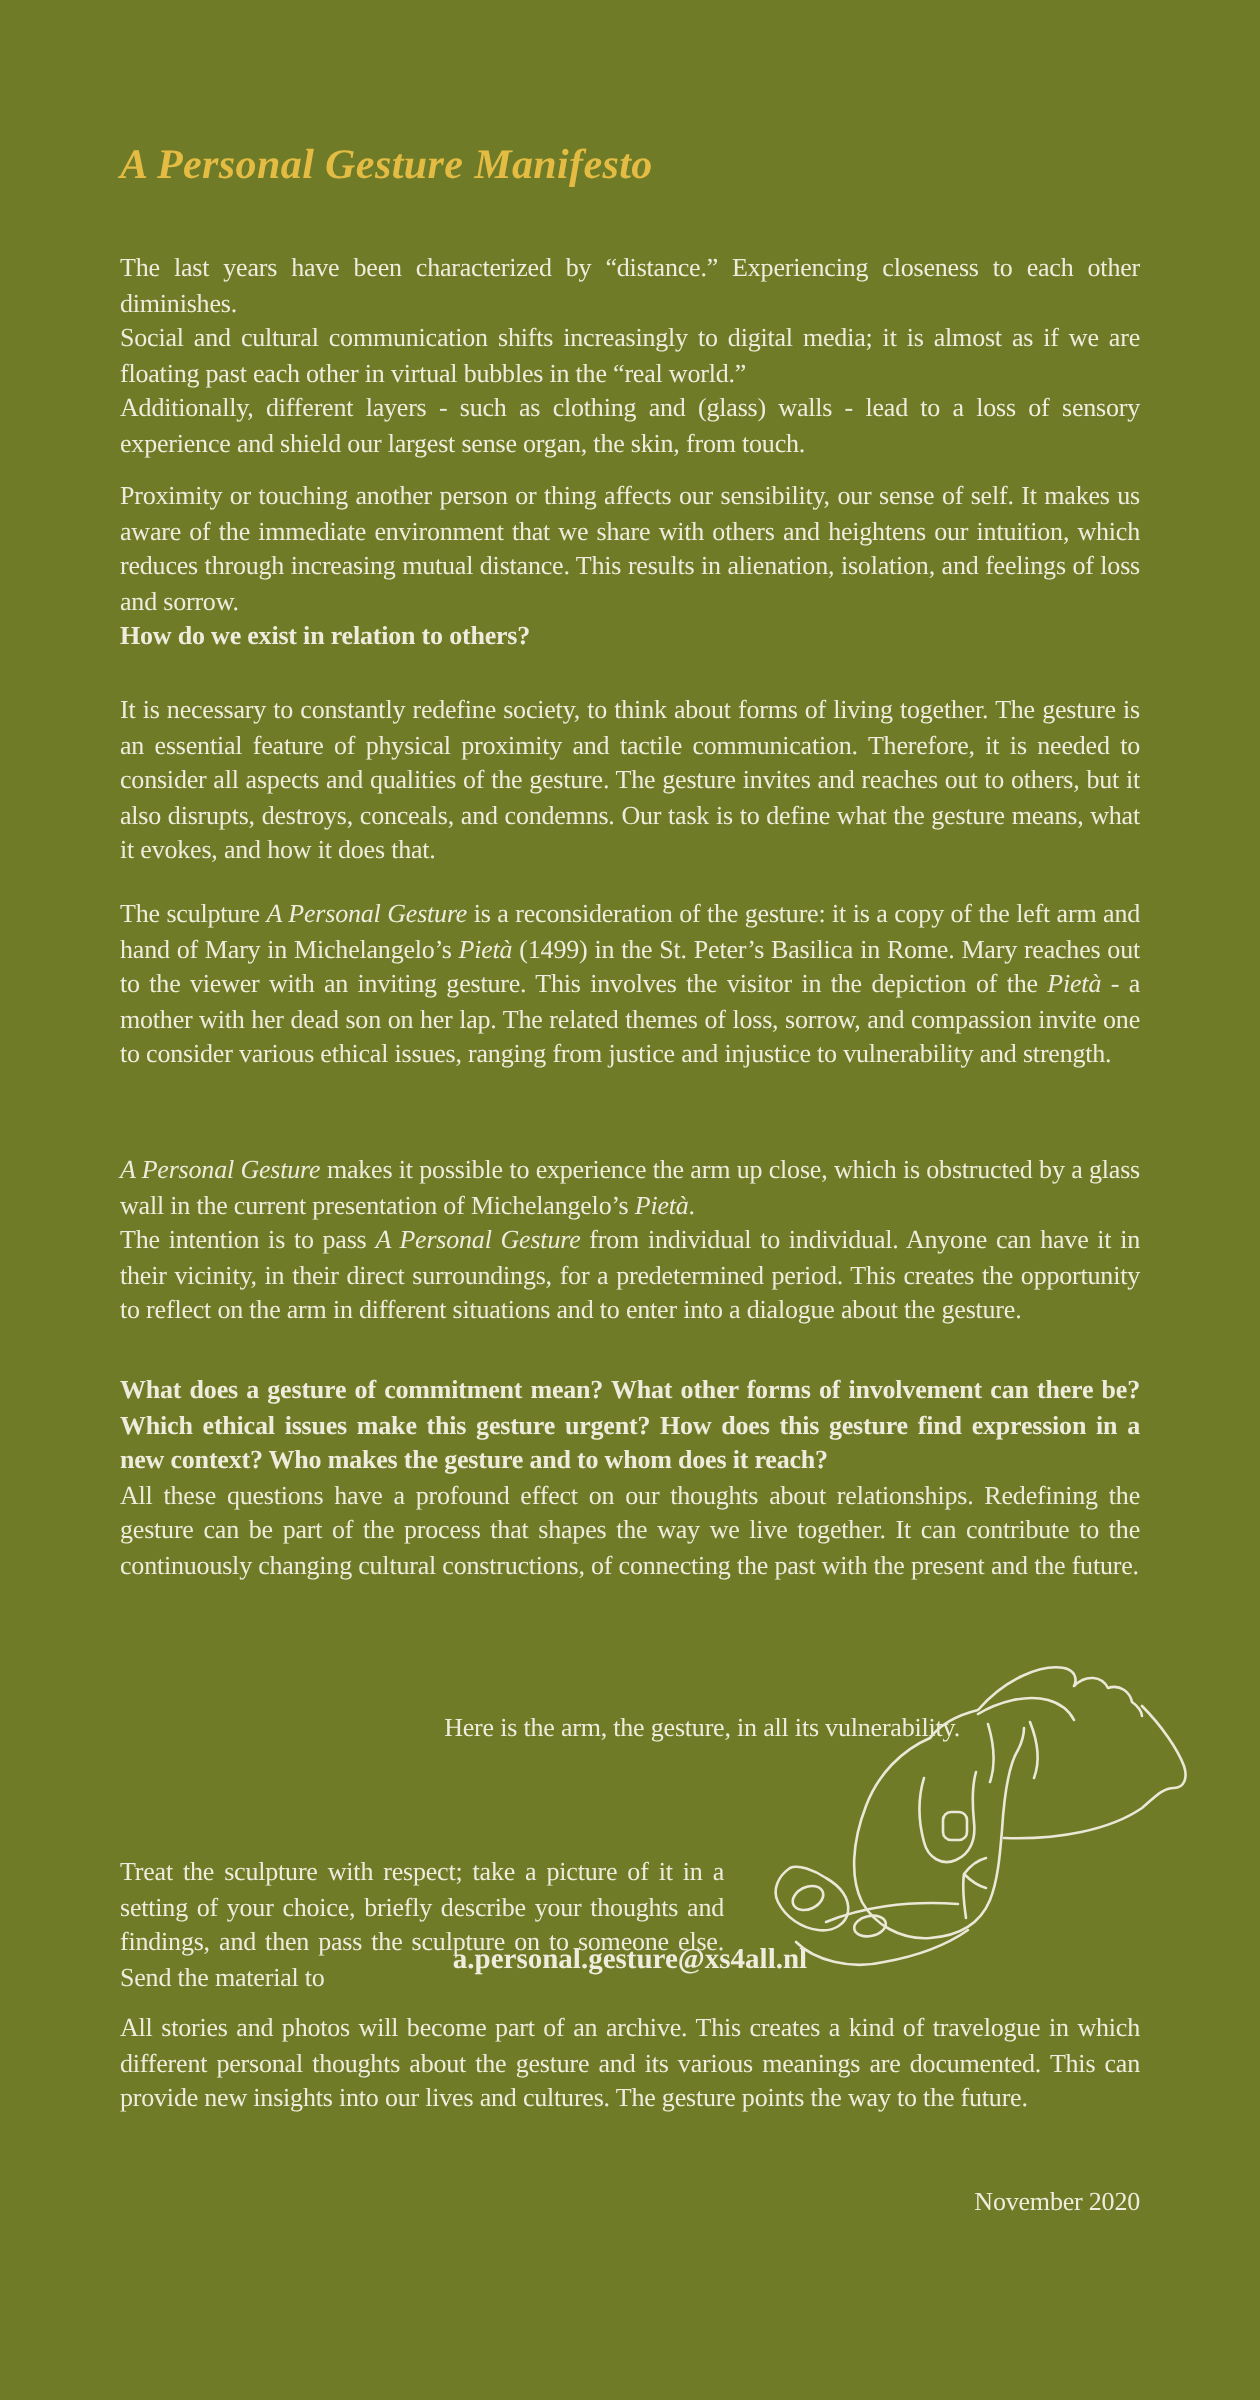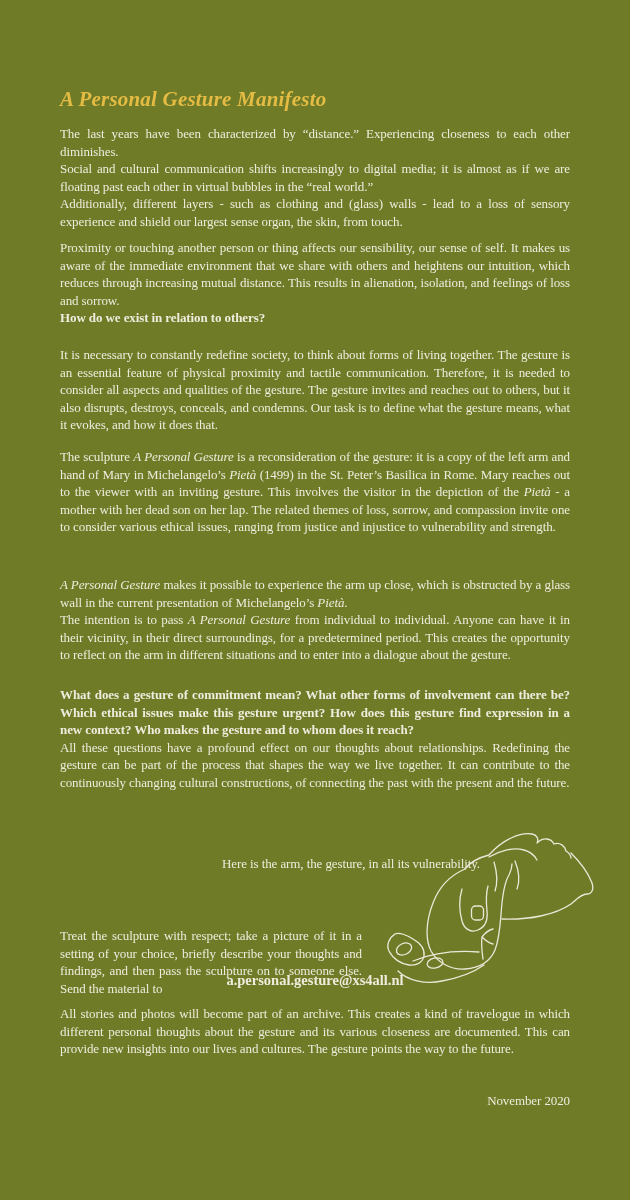--- a/index.html
+++ b/index.html
@@ -10,21 +10,21 @@
   }
   html,body{margin:0;padding:0;}
   body{
     width:630px;height:1200px;
     background:var(--background);
     position:relative;
     overflow:hidden;
     font-family:"Liberation Serif","DejaVu Serif",serif;
   }
   .page-title{
-    position:absolute;left:60px;top:86px;margin:0;
+    position:absolute;left:60px;top:69px;margin:0;
     font-size:21px;line-height:26px;
     font-weight:bold;font-style:italic;
     color:var(--title);
     letter-spacing:.2px;
   }
   .block{
     position:absolute;left:60px;width:510px;
     text-align:justify;
     font-size:13px;line-height:17.5px;
     letter-spacing:-0.1px;
@@ -63,21 +63,21 @@
 <main>
     <div class="block p-distance"><span>The last years have been characterized by “distance.” Experiencing closeness to each other diminishes.</span><br><span>Social and cultural communication shifts increasingly to digital media; it is almost as if we are floating past each other in virtual bubbles in the “real world.”</span><br><span>Additionally, different layers - such as clothing and (glass) walls - lead to a loss of sensory experience and shield our largest sense organ, the skin, from touch.</span></div>
     <div class="block p-proximity"><span>Proximity or touching another person or thing affects our sensibility, our sense of self. It makes us aware of the immediate environment that we share with others and heightens our intuition, which reduces through increasing mutual distance. This results in alienation, isolation, and feelings of loss and sorrow.</span><br><span></span><span class="b">How do we exist in relation to others?</span></div>
     <div class="block p-society"><span>It is necessary to constantly redefine society, to think about forms of living together. The gesture is an essential feature of physical proximity and tactile communication. Therefore, it is needed to consider all aspects and qualities of the gesture. The gesture invites and reaches out to others, but it also disrupts, destroys, conceals, and condemns. Our task is to define what the gesture means, what it evokes, and how it does that.</span></div>
     <div class="block p-sculpture"><span>The sculpture </span><span class="i">A Personal Gesture</span><span> is a reconsideration of the gesture: it is a copy of the left arm and hand of Mary in Michelangelo’s </span><span class="i">Pietà</span><span> (1499) in the St. Peter’s Basilica in Rome. Mary reaches out to the viewer with an inviting gesture. This involves the visitor in the depiction of the </span><span class="i">Pietà</span><span> - a mother with her dead son on her lap. The related themes of loss, sorrow, and compassion invite one to consider various ethical issues, ranging from justice and injustice to vulnerability and strength.</span></div>
     <div class="block p-experience"><span class="i">A Personal Gesture</span><span> makes it possible to experience the arm up close, which is obstructed by a glass wall in the current presentation of Michelangelo’s </span><span class="i">Pietà</span><span>.</span><br><span>The intention is to pass </span><span class="i">A Personal Gesture</span><span> from individual to individual. Anyone can have it in their vicinity, in their direct surroundings, for a predetermined period. This creates the opportunity to reflect on the arm in different situations and to enter into a dialogue about the gesture.</span></div>
     <div class="block p-questions"><span class="b">What does a gesture of commitment mean? What other forms of involvement can there be? Which ethical issues make this gesture urgent? How does this gesture find expression in a new context? Who makes the gesture and to whom does it reach?</span><span></span><br><span>All these questions have a profound effect on our thoughts about relationships. Redefining the gesture can be part of the process that shapes the way we live together. It can contribute to the continuously changing cultural constructions, of connecting the past with the present and the future.</span></div>
     <div class="block p-here"><span>Here is the arm, the gesture, in all its vulnerability.</span></div>
     <div class="block p-treat"><span>Treat the sculpture with respect; take a picture of it in a setting of your choice, briefly describe your thoughts and findings, and then pass the sculpture on to someone else. Send the material to</span></div>
     <div class="block p-email"><span class="b">a.personal.gesture@xs4all.nl</span></div>
-    <div class="block p-archive"><span>All stories and photos will become part of an archive. This creates a kind of travelogue in which different personal thoughts about the gesture and its various closeness are documented. This can provide new insights into our lives and cultures. The gesture points the way to the future.</span></div>
+    <div class="block p-archive"><span>All stories and photos will become part of an archive. This creates a kind of travelogue in which different personal thoughts about the gesture and its various meanings are documented. This can provide new insights into our lives and cultures. The gesture points the way to the future.</span></div>
     <div class="block p-date"><span>November 2020</span></div>
   </main>
 
 <svg class="hand-drawing" viewBox="0 0 215 162" aria-hidden="true">
 
   <path d="M 80,38 C 86,30 96,26 104,24 C 118,8 136,1 147,3 C 152,4 154,8 152,12 C 158,6 166,7 169,13 C 175,11 180,15 181,20 C 184,22 186,25 186,27"></path>
 
   <path d="M 104,26 C 114,20 128,16 139,19 C 146,21 150,25 152,29"></path>
   <path d="M 109,31 C 112,41 113,51 110,60"></path>
   <path d="M 130,30 C 134,40 135,50 132,58"></path>

